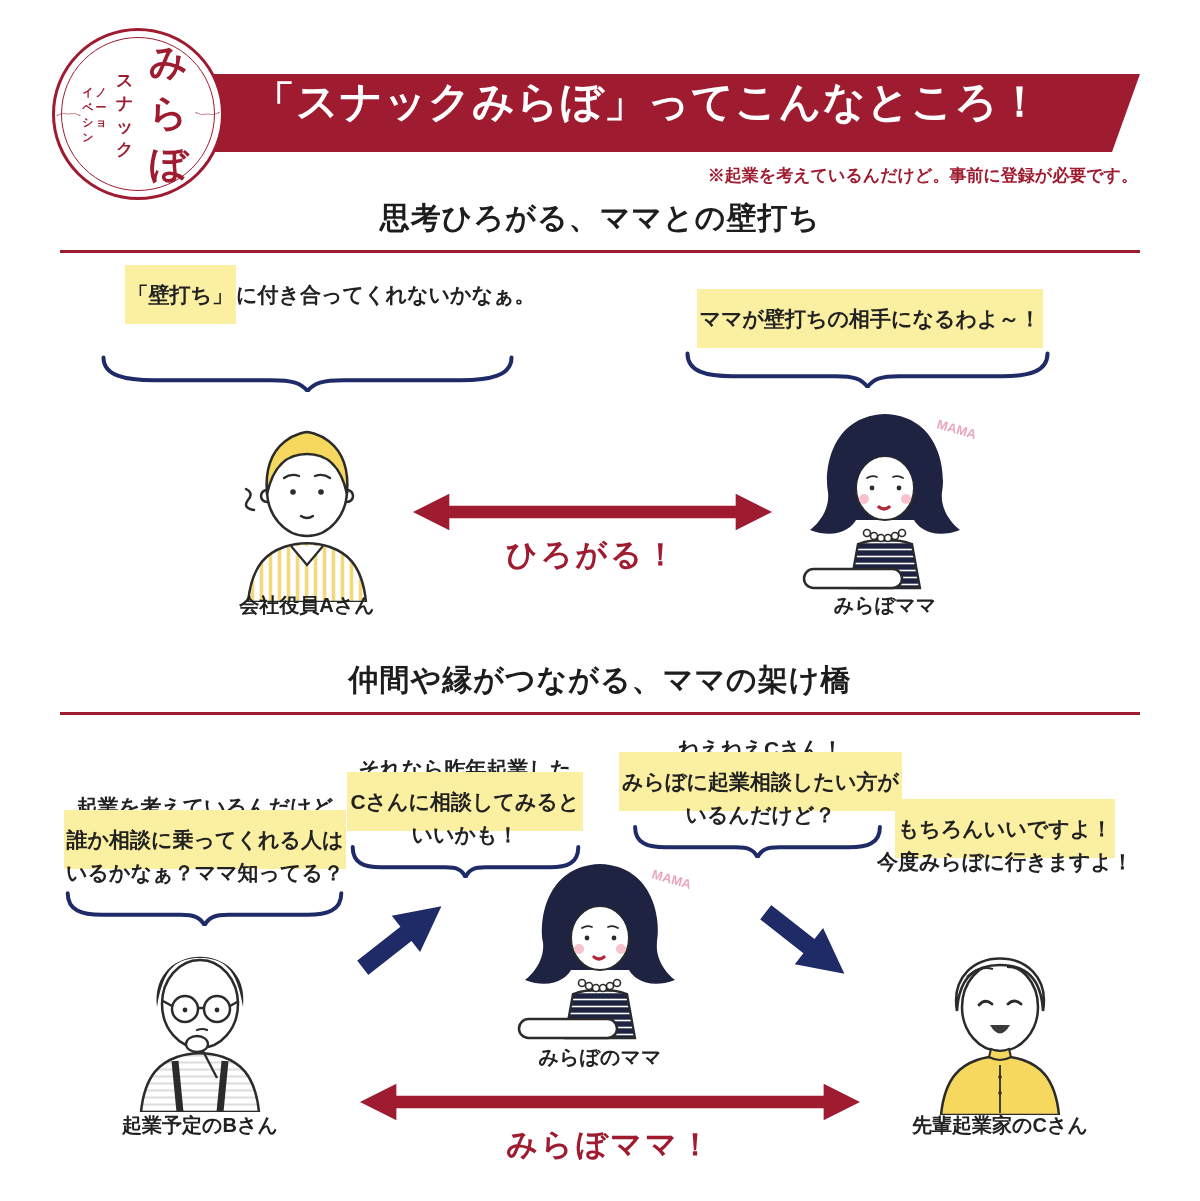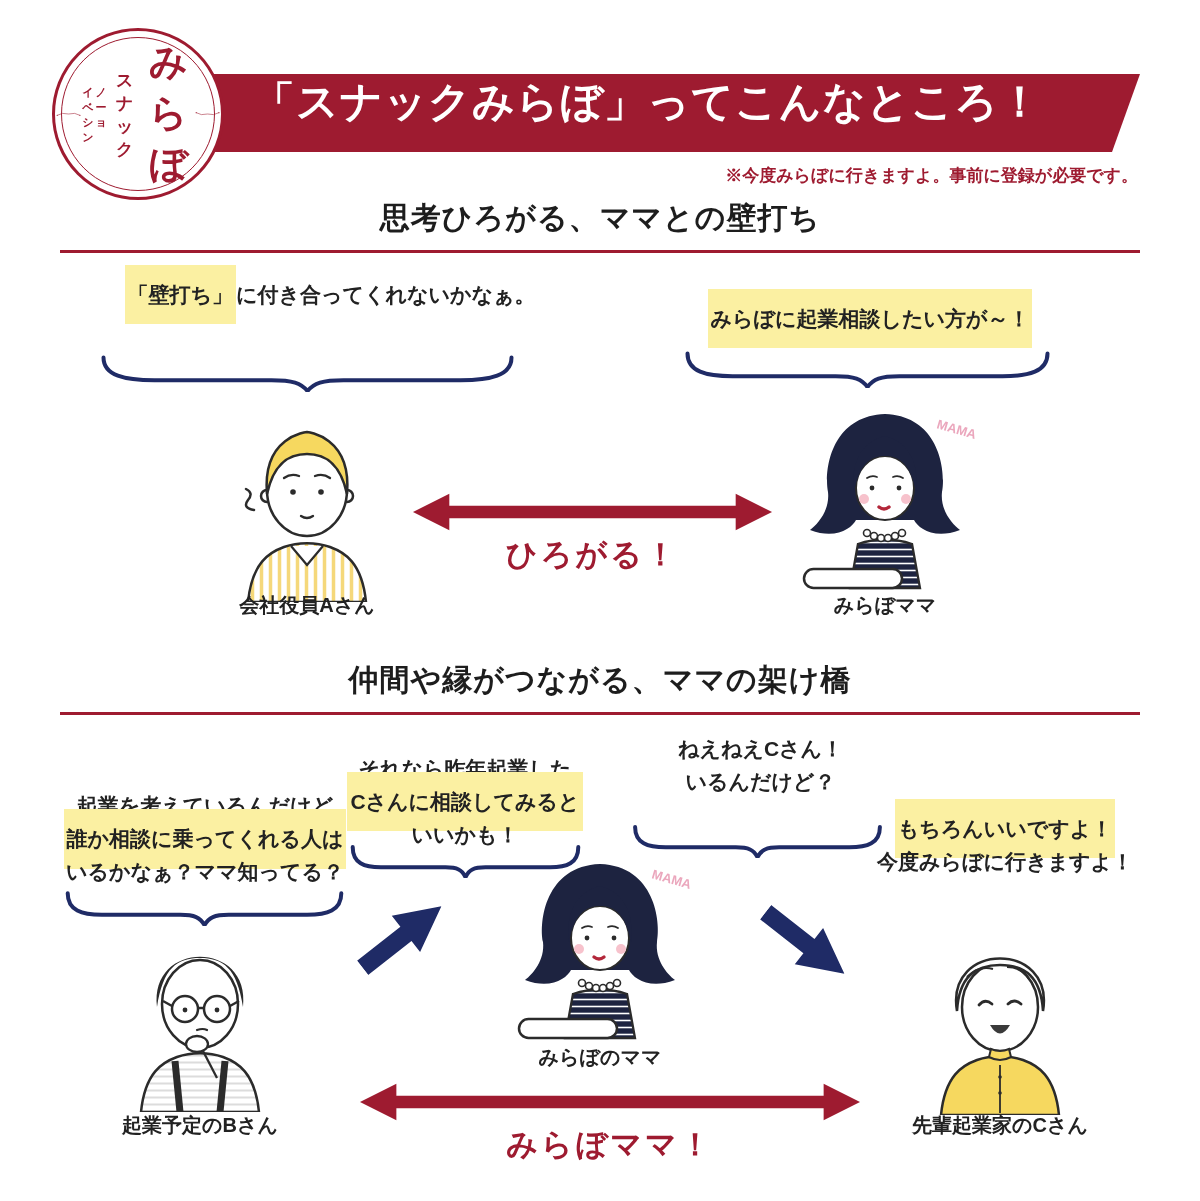--- a/index.html
+++ b/index.html
@@ -71,31 +71,31 @@
     <span class="logo-l1">イノベーション</span>
     <span class="logo-l2">スナック</span>
     <span class="logo-l3">みらぼ</span>
     <svg class="flourish" viewBox="0 0 100 20" style="transform:scaleY(-1)">
       <path d="M8,15 Q26,3 50,10 Q74,3 92,15" fill="none" stroke="#9e1b30" stroke-width="2"></path>
       <circle cx="8" cy="15" r="2" fill="#9e1b30"></circle>
         <circle cx="92" cy="15" r="2" fill="#9e1b30"></circle>
     </svg>
   </div>
 
-  <div class="note">※今度みらぼに行きますよ。事前に登録が必要です。</div>
+  <div class="note">※起業を考えているんだけど。事前に登録が必要です。</div>
 
   <div class="sec-title" style="top:198px;">思考ひろがる、ママとの壁打ち</div>
   <div class="rule" style="top:250px;"></div>
 
   <div class="bubble" style="left:90px;top:278px;width:480px;">
     <div><span class="hl">「壁打ち」</span><span>に付き合ってくれないかなぁ。</span></div>
   </div>
 
   <div class="bubble" style="left:660px;top:302px;width:420px;">
-    <div><span class="hl">みらぼに起業相談したい方が～！</span></div>
+    <div><span class="hl">ママが壁打ちの相手になるわよ～！</span></div>
   </div>
 
   <div class="brace" style="left:95px;top:352px;width:425px;height:40px;">
     <svg viewBox="0 0 400 44" preserveAspectRatio="none">
         <path d="M8,6 C8,26 28,31 56,31 L166,31 C186,31 194,34 200,43 C206,34 214,31 234,31 L344,31 C372,31 392,26 392,6" fill="none" stroke="#1f2b66" stroke-width="4" vector-effect="non-scaling-stroke" stroke-linecap="round"></path>
       </svg>
   </div>
   <div class="brace" style="left:680px;top:348px;width:375px;height:40px;">
     <svg viewBox="0 0 400 44" preserveAspectRatio="none">
         <path d="M8,6 C8,26 28,31 56,31 L166,31 C186,31 194,34 200,43 C206,34 214,31 234,31 L344,31 C372,31 392,26 392,6" fill="none" stroke="#1f2b66" stroke-width="4" vector-effect="non-scaling-stroke" stroke-linecap="round"></path>
@@ -162,21 +162,21 @@
   <div class="red-arrow" style="left:395px;top:492px;width:395px;height:40px;">
     <svg viewBox="0 0 395 44">
         <polygon points="0,22 40,2 40,15 355,15 355,2 395,22 355,42 355,29 40,29 40,42" fill="#9e1b30"></polygon>
       </svg>
   </div>
   <div class="arrow-word" style="left:395px;top:534px;width:395px;">ひろがる！</div>
 
   <div class="sec-title" style="top:660px;">仲間や縁がつながる、ママの架け橋</div>
   <div class="rule" style="top:712px;"></div>
 
-  <div class="bubble" style="left:55px;top:790px;width:300px;font-family:Liberation Serif, serif;">
+  <div class="bubble" style="left:55px;top:790px;width:300px;">
     <div><span>起業を考えているんだけど</span></div>
     <div><span class="hl">誰か相談に乗ってくれる人は</span></div>
     <div><span>いるかなぁ？ママ知ってる？</span></div>
   </div>
   <div class="brace" style="left:62px;top:888px;width:285px;height:38px;">
     <svg viewBox="0 0 400 44" preserveAspectRatio="none">
         <path d="M8,6 C8,26 28,31 56,31 L166,31 C186,31 194,34 200,43 C206,34 214,31 234,31 L344,31 C372,31 392,26 392,6" fill="none" stroke="#1f2b66" stroke-width="4" vector-effect="non-scaling-stroke" stroke-linecap="round"></path>
       </svg>
   </div>
 
@@ -186,20 +186,21 @@
     <div><span>いいかも！</span></div>
   </div>
   <div class="brace" style="left:348px;top:842px;width:235px;height:36px;">
     <svg viewBox="0 0 400 44" preserveAspectRatio="none">
         <path d="M8,6 C8,26 28,31 56,31 L166,31 C186,31 194,34 200,43 C206,34 214,31 234,31 L344,31 C372,31 392,26 392,6" fill="none" stroke="#1f2b66" stroke-width="4" vector-effect="non-scaling-stroke" stroke-linecap="round"></path>
       </svg>
   </div>
 
   <div class="bubble" style="left:618px;top:732px;width:285px;">
     <div><span>ねえねえCさん！</span></div>
+    <div><span class="hl">みらぼに起業相談したい方が</span></div>
     <div><span>いるんだけど？</span></div>
   </div>
   <div class="brace" style="left:630px;top:822px;width:255px;height:36px;">
     <svg viewBox="0 0 400 44" preserveAspectRatio="none">
         <path d="M8,6 C8,26 28,31 56,31 L166,31 C186,31 194,34 200,43 C206,34 214,31 234,31 L344,31 C372,31 392,26 392,6" fill="none" stroke="#1f2b66" stroke-width="4" vector-effect="non-scaling-stroke" stroke-linecap="round"></path>
       </svg>
   </div>
 
   <div class="bubble" style="left:870px;top:812px;width:270px;">
     <div><span class="hl">もちろんいいですよ！</span></div>

